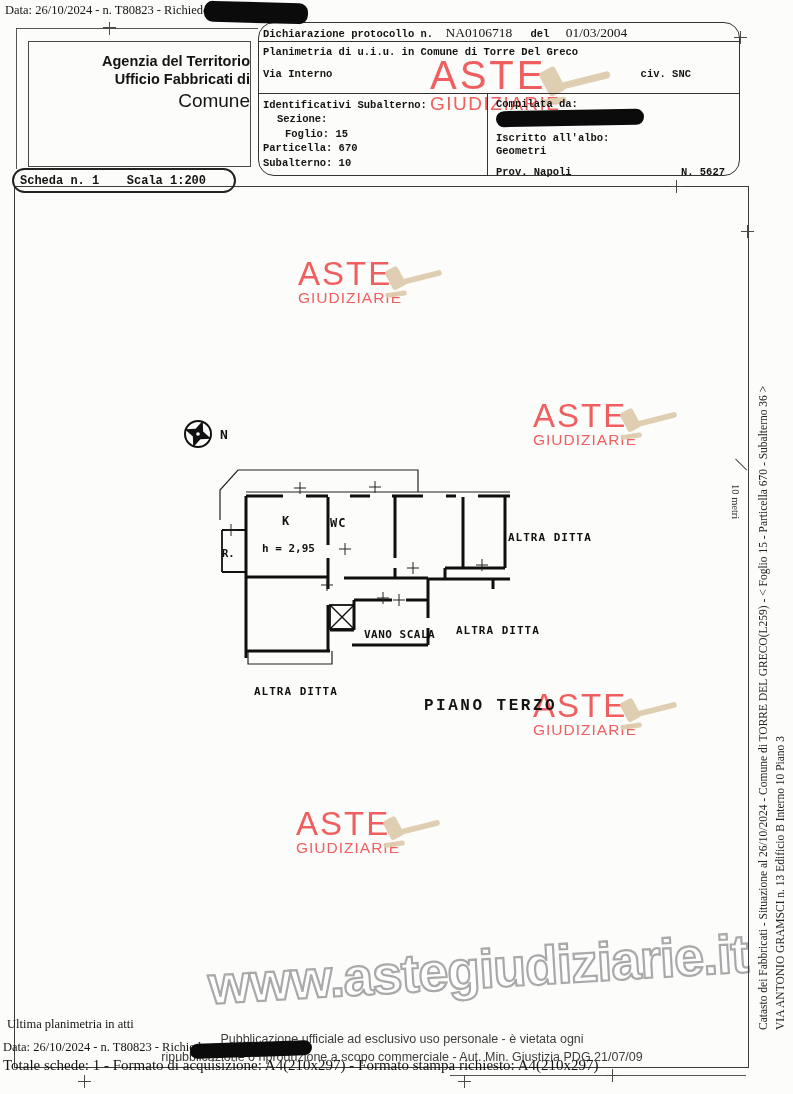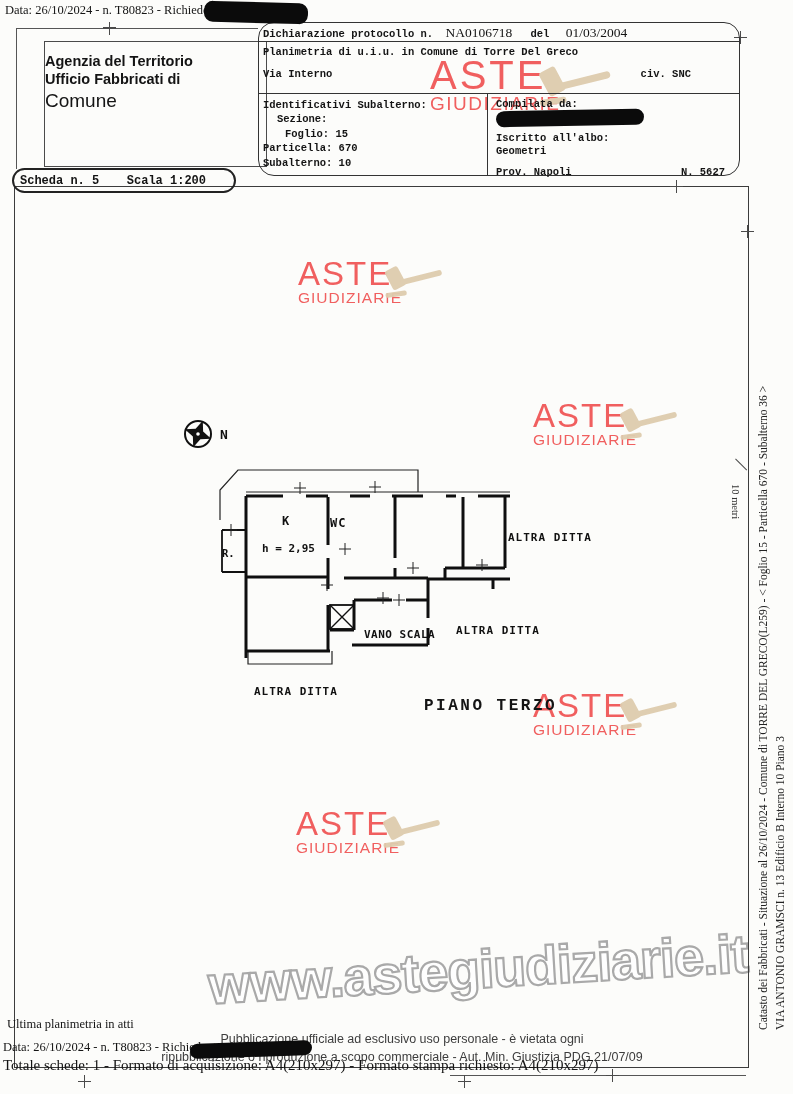--- a/index.html
+++ b/index.html
@@ -9,21 +9,21 @@
   .mono{font-family:"Liberation Mono","DejaVu Sans Mono",monospace;font-weight:bold;border-radius:16px;}
   .redact{position:absolute;background:#0b0b0b;border-radius:9px;z-index:6;}
   .hline{position:absolute;background:#555;height:1.4px;z-index:2;}
   .vline{position:absolute;background:#555;width:1.4px;z-index:2;}
   .tick{position:absolute;width:13px;height:13px;z-index:3;}
   .tick::before{content:"";position:absolute;left:0;right:0;top:5.8px;height:1.4px;background:#4a4a4a;}
   .tick::after{content:"";position:absolute;top:0;bottom:0;left:5.8px;width:1.4px;background:#4a4a4a;}
   
   .top-line{position:absolute;left:5px;top:3px;font-size:12.5px;z-index:5;}
   .agency-box{position:absolute;left:28px;top:41px;width:221px;height:124px;border:1.2px solid #4a4a4a;
-              text-align:left;z-index:4;background:transparent;margin-left:16px;}
+              text-align:right;z-index:4;background:transparent;}
   .agency-box .l1{margin-top:11px;font-size:14.5px;font-weight:bold;}
   .agency-box .l2{margin-top:2px;font-size:17.5px;font-weight:bold;letter-spacing:.3px;}
   .agency-box .l3{margin-top:2px;font-size:14.5px;font-weight:bold;}
   .agency-box .l4{margin-top:3px;font-size:19px;}
   .scheda-box{position:absolute;left:12px;top:168px;width:224px;height:25px;border:2px solid #222;
               display:flex;align-items:center;justify-content:space-between;
               padding:0 28px 0 6px;box-sizing:border-box;font-size:12px;z-index:4;background:transparent;}
   .decl-box{position:absolute;left:258px;top:22px;width:482px;height:154px;border:1.4px solid #333;
             box-sizing:border-box;z-index:4;background:transparent;font-size:10.5px;}
   .decl-r1{height:19px;border-bottom:1.4px solid #333;padding:2px 0 0 4px;box-sizing:border-box;white-space:nowrap;}
@@ -81,21 +81,21 @@
   <div class="vline" style="left:16px;top:28px;height:141px;"></div>
   <div class="tick" style="left:103px;top:21.5px;"></div>
 
   <div class="agency-box">
     <div class="l1">Agenzia del Territorio</div>
     <div class="l3">Ufficio Fabbricati di</div>
     <div class="l4">Comune</div>
   </div>
 
   <div class="scheda-box mono">
-    <span>Scheda n. 5</span>
+    <span>Scheda n. 1</span>
     <span>Scala 1:200</span>
   </div>
 
   <div class="decl-box mono">
     <div class="decl-r1">
       <span>Dichiarazione protocollo n.</span>
       <span class="num" style="margin-left:6px;">NA0106718</span>
       <span style="margin-left:12px;">del</span>
       <span class="date" style="margin-left:10px;">01/03/2004</span>
     </div>

